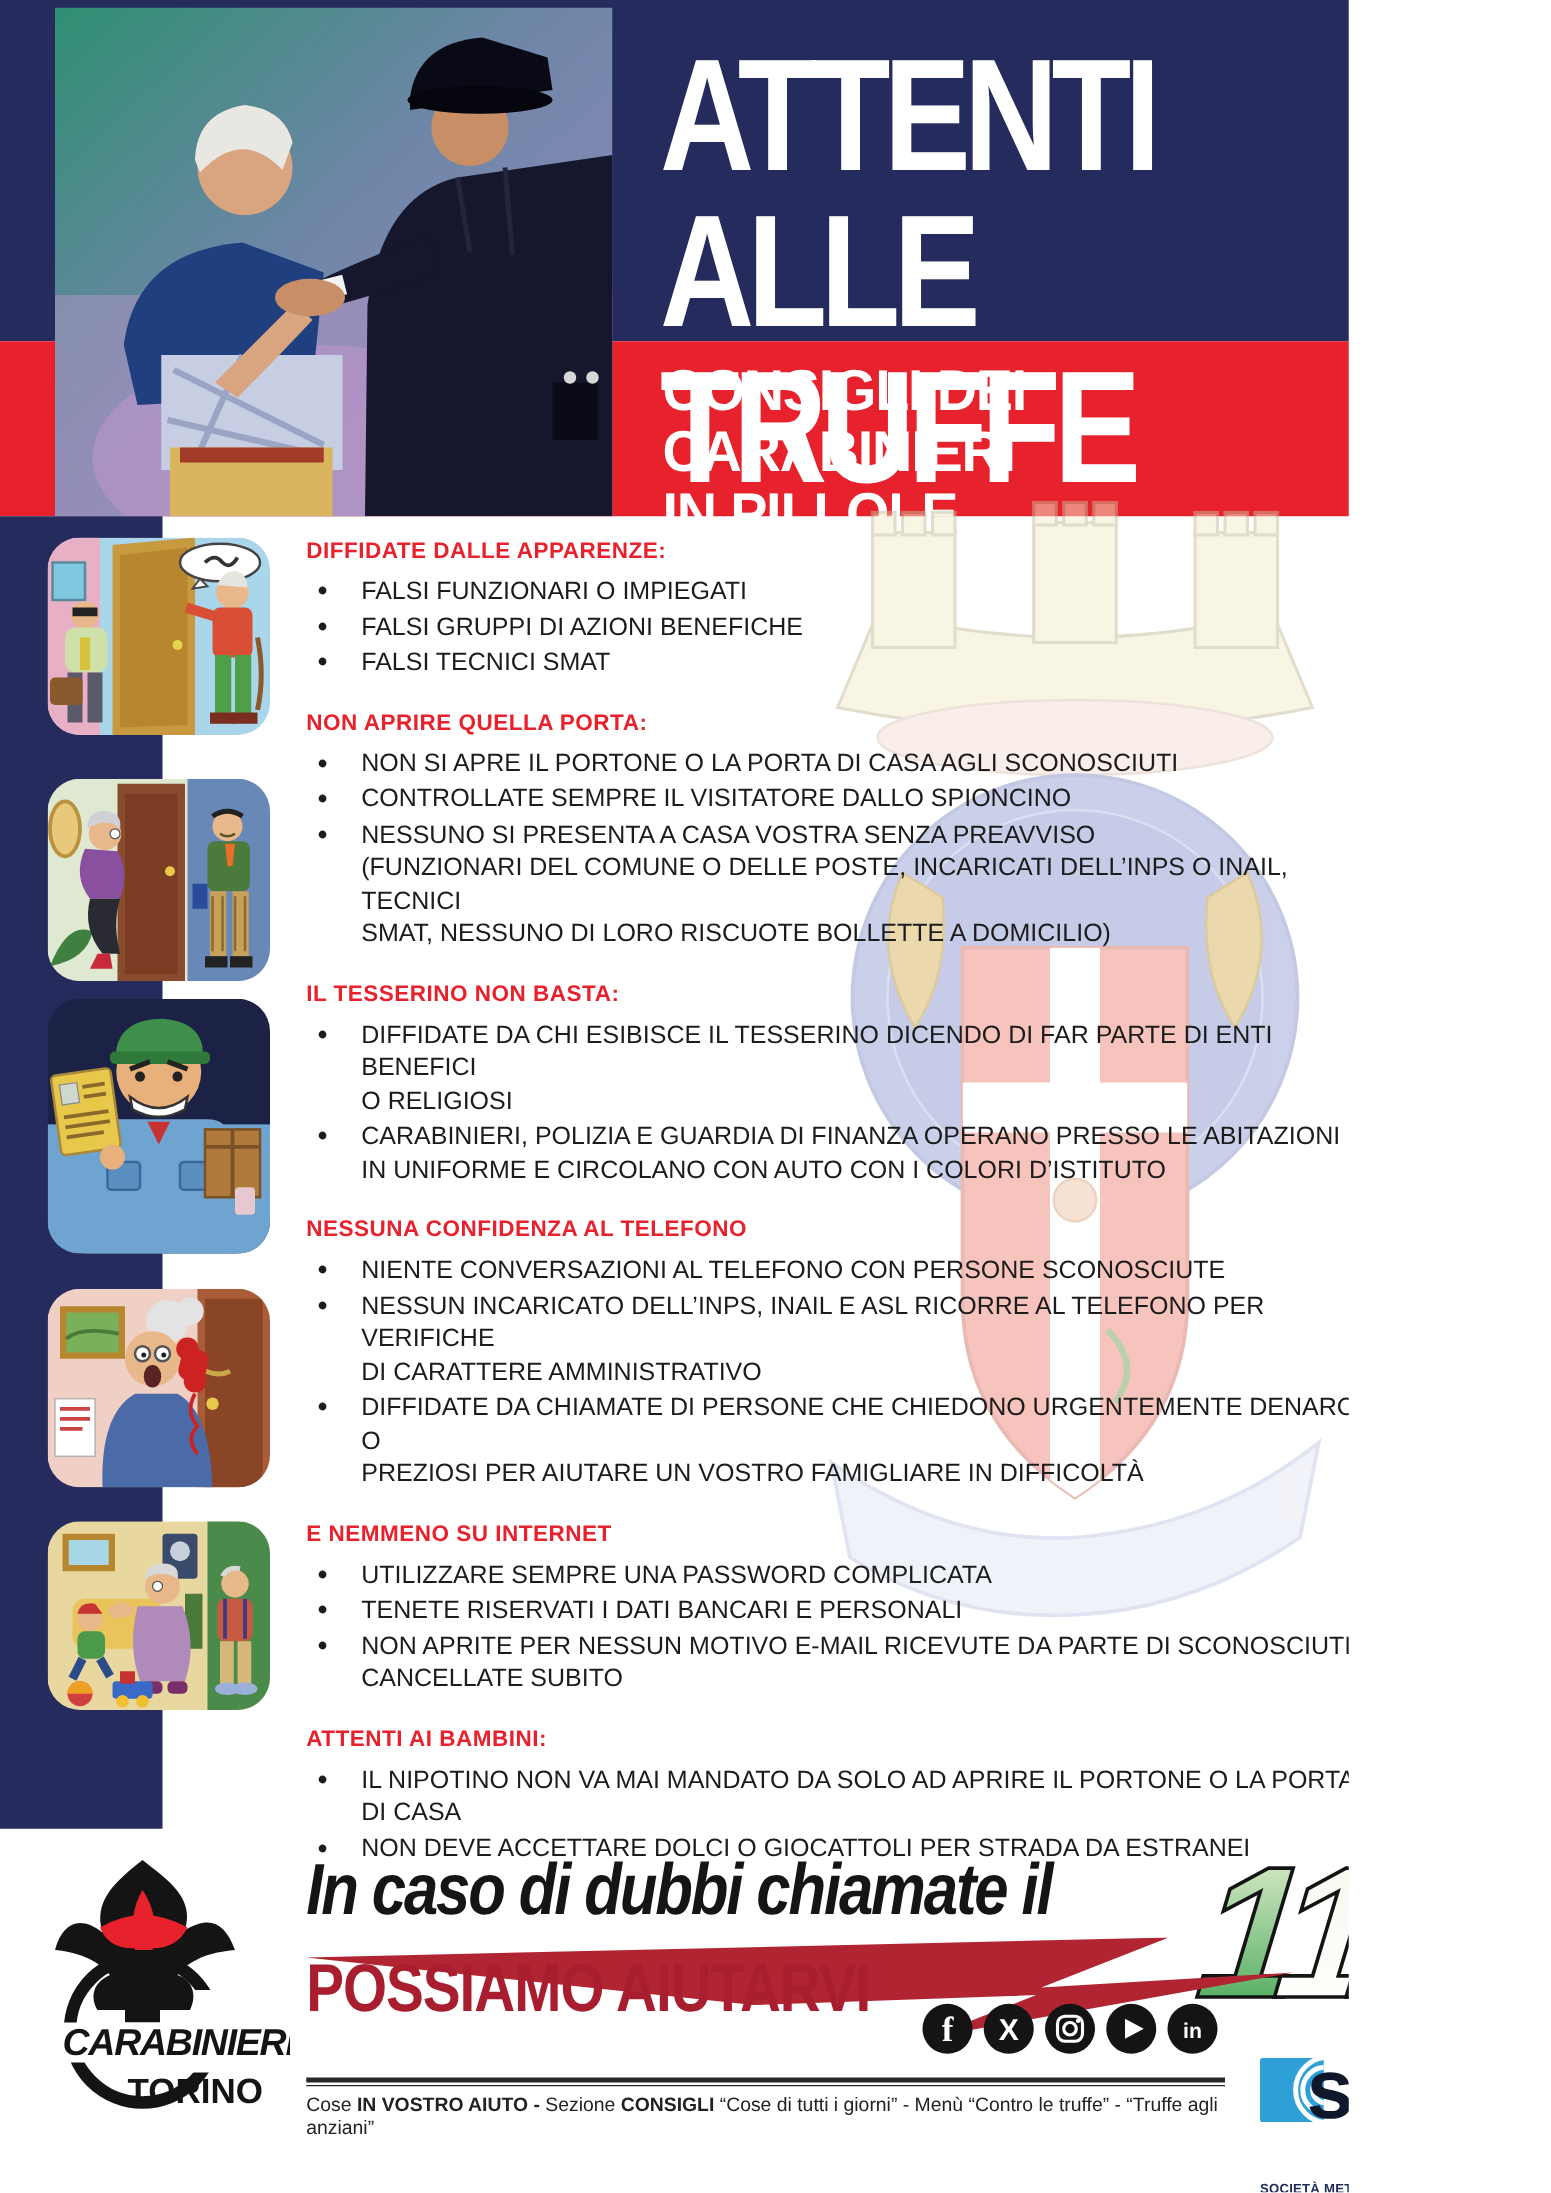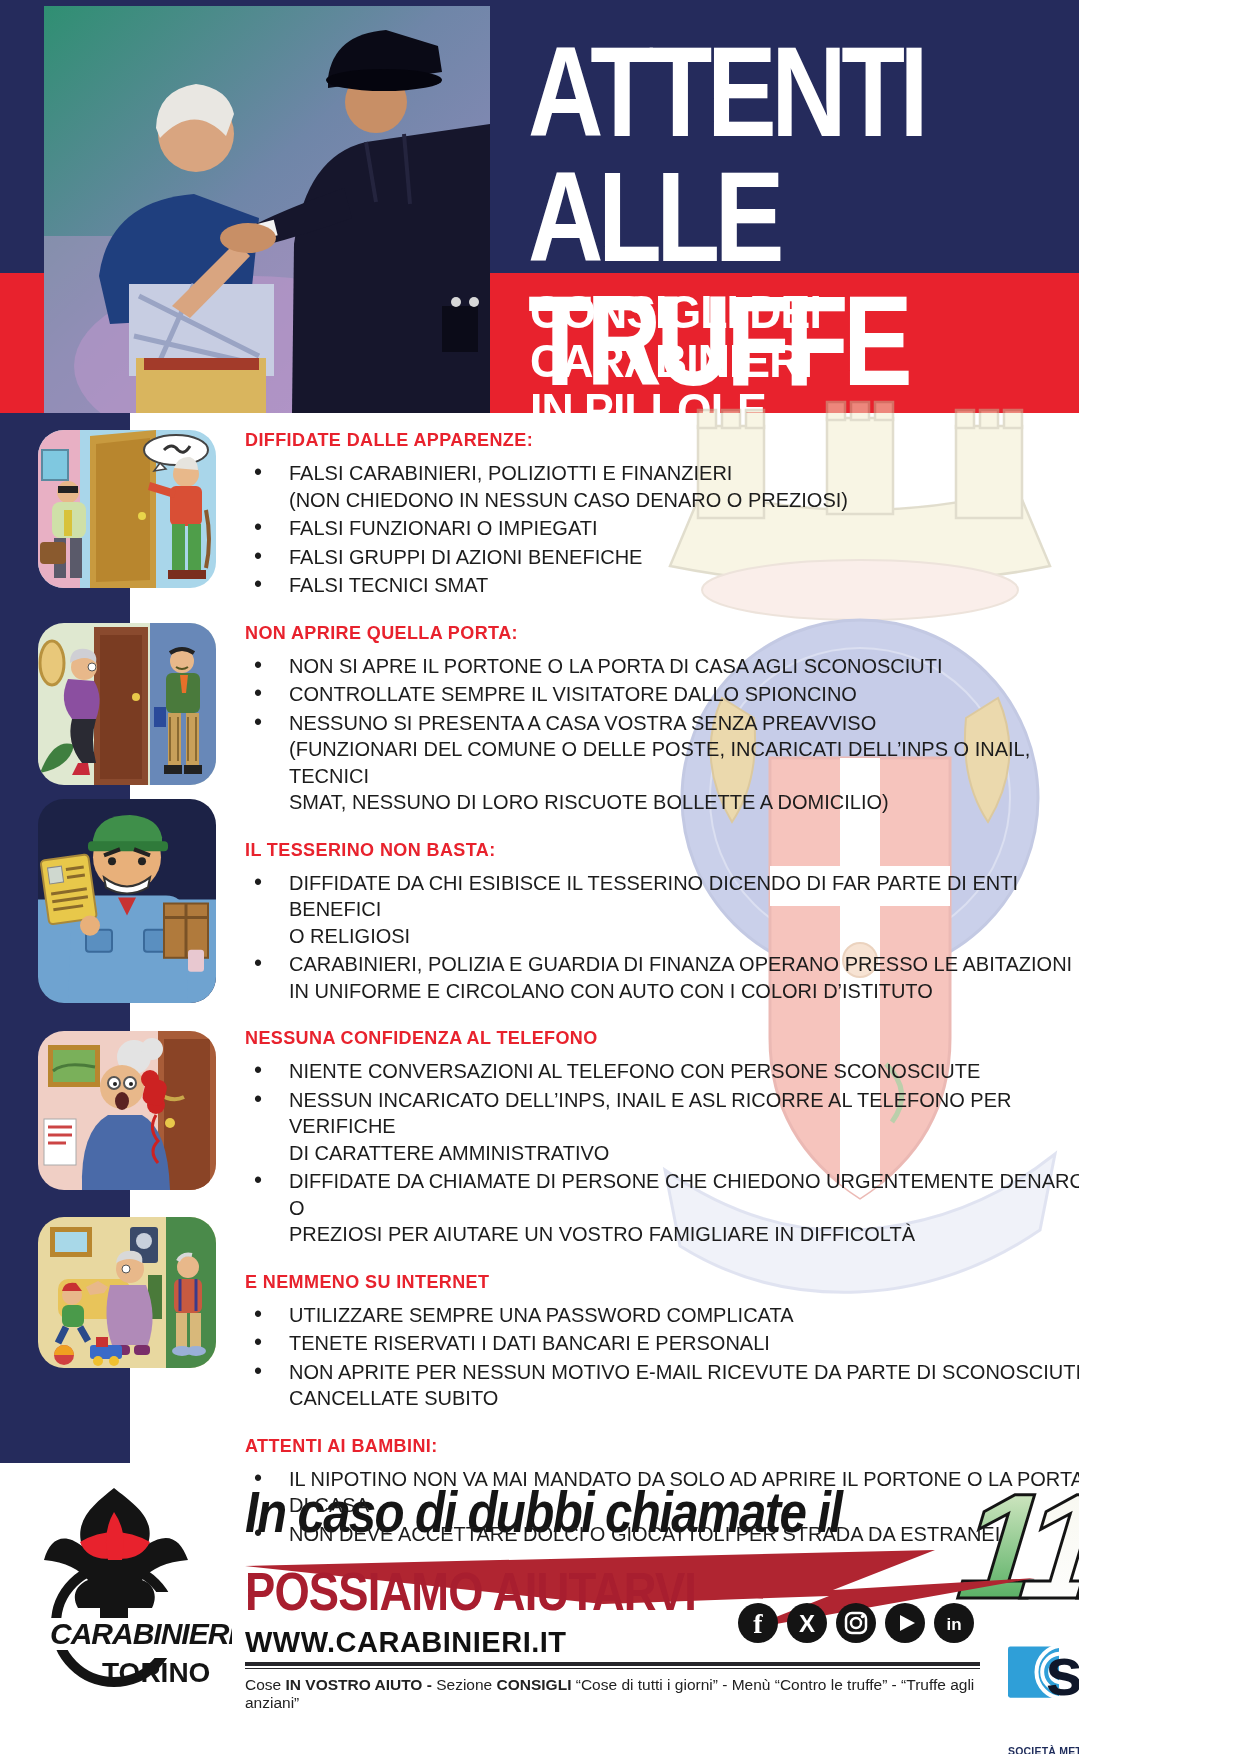--- a/index.html
+++ b/index.html
@@ -309,22 +309,20 @@
       </g>
       <circle cx="220" cy="562" r="17" fill="#f0c8a8" stroke="#d8a880" stroke-width="2"></circle>
       <path d="M252,724 q22,-30 -6,-58" stroke="#7aa05a" stroke-width="5" fill="none"></path>
     </svg>
   </div>
 
   <div class="content">
       <section class="sec">
         <h2>DIFFIDATE DALLE APPARENZE:</h2>
         <ul class="bullets">
-          <li>FALSI CARABINIERI, POLIZIOTTI E FINANZIERI
-(NON CHIEDONO IN NESSUN CASO DENARO O PREZIOSI)</li>
           <li>FALSI FUNZIONARI O IMPIEGATI</li>
           <li>FALSI GRUPPI DI AZIONI BENEFICHE</li>
           <li>FALSI TECNICI SMAT</li>
         </ul>
       </section>
       <section class="sec">
         <h2>NON APRIRE QUELLA PORTA:</h2>
         <ul class="bullets">
           <li>NON SI APRE IL PORTONE O LA PORTA DI CASA AGLI SCONOSCIUTI</li>
           <li>CONTROLLATE SEMPRE IL VISITATORE DALLO SPIONCINO</li>
@@ -436,21 +434,20 @@
     <svg width="42" height="42" viewBox="0 0 42 42">
       <circle cx="21" cy="21" r="20" fill="#141414"></circle>
       <polygon points="16,13 31,21 16,29" fill="#fff"></polygon>
     </svg>
     <svg width="42" height="42" viewBox="0 0 42 42">
       <circle cx="21" cy="21" r="20" fill="#141414"></circle>
       <text x="21" y="28" text-anchor="middle" font-family="Liberation Sans, sans-serif" font-size="17" font-weight="bold" fill="#fff">in</text>
     </svg>
   </div>
 
-  <div class="site">WWW.CARABINIERI.IT</div>
   <div class="rule"></div>
 
   <div class="fineprint"><span>Cose </span><span class="fp-b">IN VOSTRO AIUTO - </span><span>Sezione </span><span class="fp-b">CONSIGLI </span><span>“Cose di tutti i giorni” - Menù “Contro le truffe” - “Truffe agli anziani”</span></div>
 
   <div class="smat">
     <div class="smat-row">
       <svg width="88" height="88" viewBox="0 0 90 90">
         <rect width="90" height="90" rx="4" fill="#2f9fd8"></rect>
         <g fill="none" stroke="#ffffff" stroke-width="7">
           <path d="M92,27 A18,18 0 0 0 92,63"></path>

